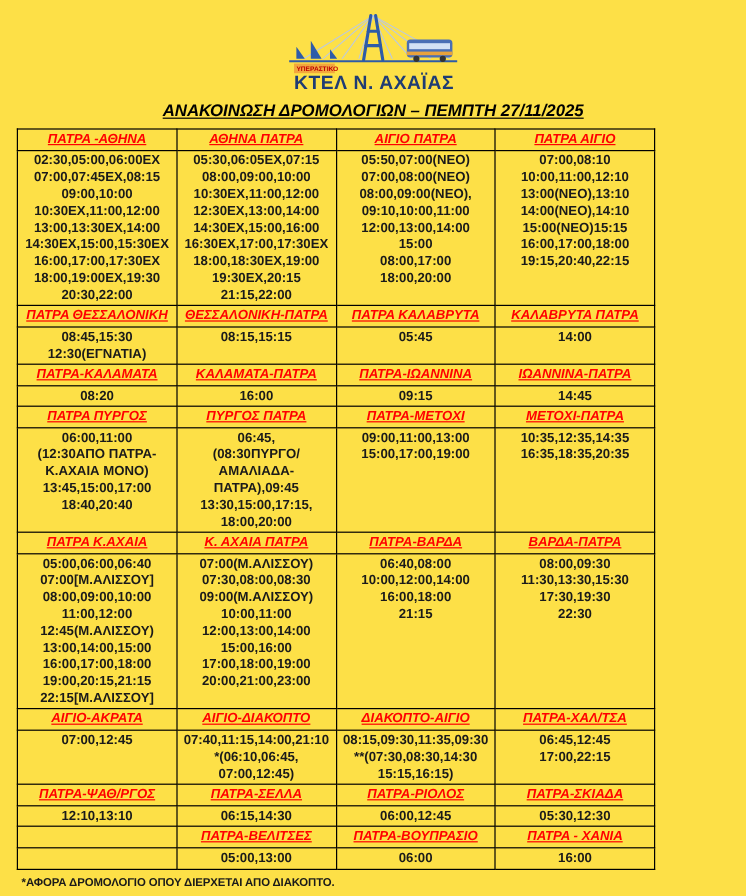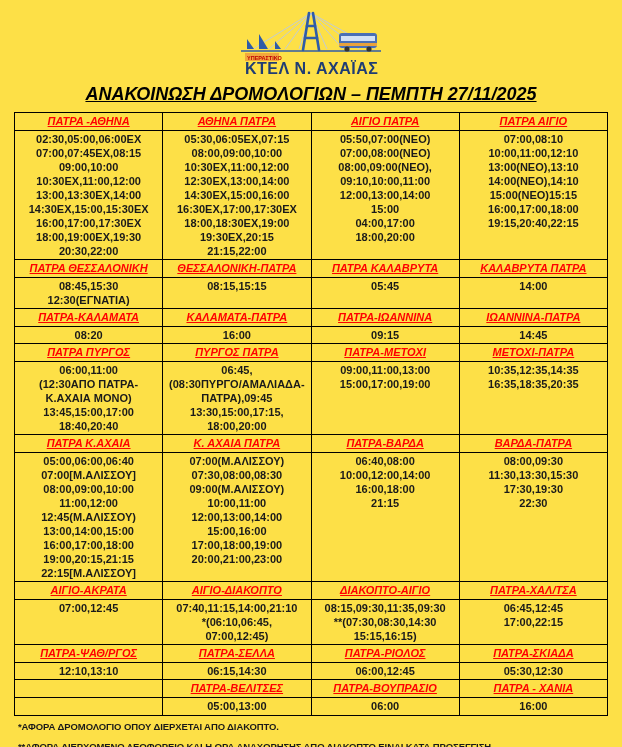--- a/index.html
+++ b/index.html
@@ -1,22 +1,22 @@
 <!DOCTYPE html>
 <html><head>
 <meta charset="utf-8">
 <style>
   html,body{margin:0;padding:0;background:#ffffff;}
   .page{position:relative;width:622px;height:747px;background:#fde047;
         font-family:"Liberation Sans","DejaVu Sans",sans-serif;color:#1a1a1a;overflow:hidden;}
   .logo-wrap{display:flex;justify-content:center;padding-top:8px;}
-  .title{text-align:center;margin-top:8px;font-size:18px;font-weight:bold;font-style:italic;
+  .title{text-align:center;margin-top:8px;font-size:14px;font-weight:bold;font-style:italic;
          color:#000;}
   .title span{text-decoration:underline;}
-  table.sched{border-collapse:collapse;margin:7px 14px 0 14px;width:594px;table-layout:fixed;}
+  table.sched{border-collapse:collapse;margin:7px 14px 0 14px;width:532px;table-layout:fixed;}
   table.sched td{border:1px solid #000;vertical-align:top;text-align:center;padding:1px 2px;
                  font-size:11px;line-height:14px;overflow:hidden;}
   td.hcell{height:15px;font-weight:bold;font-style:italic;color:#ff0000;}
   td.hcell .hspan{text-decoration:underline;}
   td.dcell{font-weight:bold;color:#1a1a1a;}
   td.ecell{height:15px;}
   .footnotes{margin:5px 0 0 18px;}
   .footnote{font-size:9.5px;font-weight:bold;color:#1a1a1a;margin-bottom:9px;letter-spacing:-0.1px;}
 </style>
 </head>
@@ -102,21 +102,21 @@
             <div>19:30ΕΧ,20:15</div>
             <div>21:15,22:00</div>
           </td>
           <td class="dcell">
             <div>05:50,07:00(ΝΕΟ)</div>
             <div>07:00,08:00(ΝΕΟ)</div>
             <div>08:00,09:00(ΝΕΟ),</div>
             <div>09:10,10:00,11:00</div>
             <div>12:00,13:00,14:00</div>
             <div>15:00</div>
-            <div>04:00,17:00</div>
+            <div>08:00,17:00</div>
             <div>18:00,20:00</div>
           </td>
           <td class="dcell">
             <div>07:00,08:10</div>
             <div>10:00,11:00,12:10</div>
             <div>13:00(ΝΕΟ),13:10</div>
             <div>14:00(ΝΕΟ),14:10</div>
             <div>15:00(ΝΕΟ)15:15</div>
             <div>16:00,17:00,18:00</div>
             <div>19:15,20:40,22:15</div>

